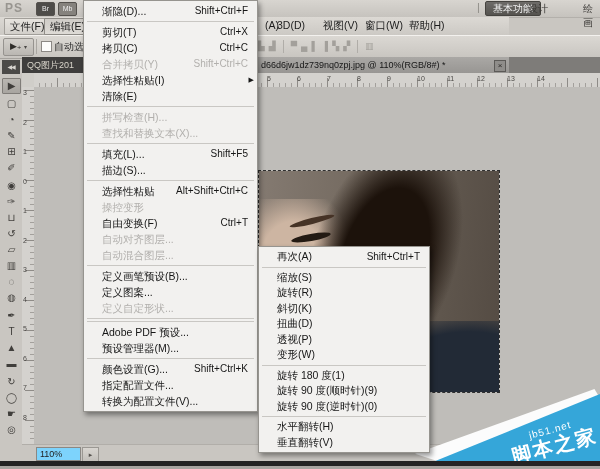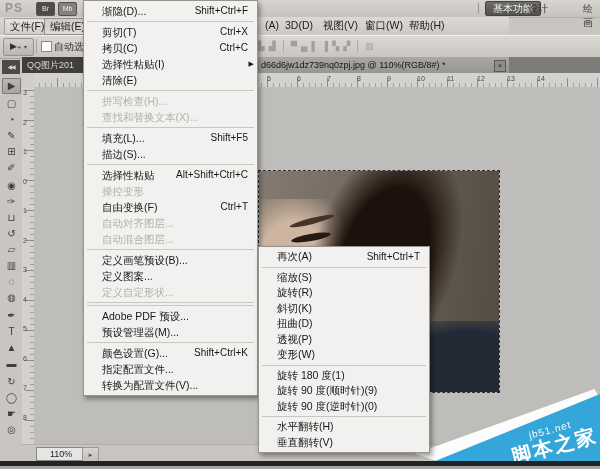--- a/index.html
+++ b/index.html
@@ -98,22 +98,22 @@
       padding:0 9px 0 18px;display:flex;justify-content:space-between;white-space:nowrap;}
   #transform-submenu .mi{height:15.5px;line-height:15.5px;}
   .mi .ms{font-size:10px;margin-left:10px;text-align:center;}
   .mi .ma{position:absolute;right:3px;top:0;font-size:7px;}
   .mi.dis{color:#b2b0ad;}
   .mi.hl{background:linear-gradient(#5590e0,#2e6bc8);color:#fff;}
   .msep{height:1px;background:#c9c7c3;margin:2px 3px;}
 
   
   .statusbar{position:absolute;left:22px;top:444px;width:578px;height:17px;background:#c9c6c1;border-top:1px solid #b1aea9;}
-  .zoom-box{position:absolute;left:14px;top:2px;width:40px;height:12px;background:#e5e5e5;border:1px solid #8b8884;
-            font-size:9px;color:#222;line-height:12px;padding-left:13px;}
+  .zoom-box{position:absolute;left:14px;top:2px;width:40px;height:12px;background:#7dd3fc;border:1px solid #8b8884;
+            font-size:9px;color:#222;line-height:12px;padding-left:3px;}
   .status-opt{position:absolute;left:60px;top:2px;width:15px;height:13px;border:1px solid #9b9893;
               background:linear-gradient(#d8d5d0,#c2bfba);font-size:7px;color:#55524e;text-align:center;line-height:13px;}
   .bottom-dark{position:absolute;left:0;top:461px;width:600px;height:5px;background:#232323;}
   .bottom-gray{position:absolute;left:0;top:466px;width:600px;height:3px;background:#a7a4a0;}
 
   
   .watermark{position:absolute;left:415px;top:389px;width:185px;height:72px;z-index:40;}
   .wm-white{position:absolute;left:0;top:0;width:100%;height:100%;background:#fcfcfc;
             clip-path:polygon(97% 0,0 90%,12% 100%,100% 13%);}
   .wm-blue{position:absolute;left:0;top:0;width:100%;height:100%;
@@ -134,21 +134,21 @@
     <span class="ws-sep">|</span>
     <span class="ws-active">基本功能</span>
     <span class="ws-item ws-design">设计</span>
     <span class="ws-item ws-paint">绘画</span>
   </div>
 
   <div class="menubar" id="menubar">
       <span class="mb-item mb-boxed" style="left: 4px;">文件(F)</span>
       <span class="mb-item mb-boxed mb-active" style="left: 44px;">编辑(E)</span>
       <span class="mb-item" style="left: 260px;">(A)</span>
-      <span class="mb-item" style="left: 280px;">3D(D)</span>
+      <span class="mb-item" style="left: 272px;">3D(D)</span>
       <span class="mb-item" style="left: 318px;">视图(V)</span>
       <span class="mb-item" style="left: 360px;">窗口(W)</span>
       <span class="mb-item" style="left: 404px;">帮助(H)</span>
     </div>
 
   <div class="optionsbar">
     <span class="opt-move"><span>▶₊</span> <span class="opt-caret">▾</span></span>
     <span class="opt-vsep"></span>
     <span class="opt-check"></span>
     <span class="opt-label">自动选</span>
@@ -255,20 +255,24 @@
       </div>
       <div class="msep"></div>
       <div class="mi">
         <span class="ml">剪切(T)</span>
         <span class="ms">Ctrl+X</span>
       </div>
       <div class="mi">
         <span class="ml">拷贝(C)</span>
         <span class="ms">Ctrl+C</span>
       </div>
+      <div class="mi dis">
+        <span class="ml">合并拷贝(Y)</span>
+        <span class="ms">Shift+Ctrl+C</span>
+      </div>
       <div class="mi">
         <span class="ml">选择性粘贴(I)</span>
         <span class="ma">▶</span>
       </div>
       <div class="mi">
         <span class="ml">清除(E)</span>
       </div>
       <div class="msep"></div>
       <div class="mi dis">
         <span class="ml">拼写检查(H)...</span>

